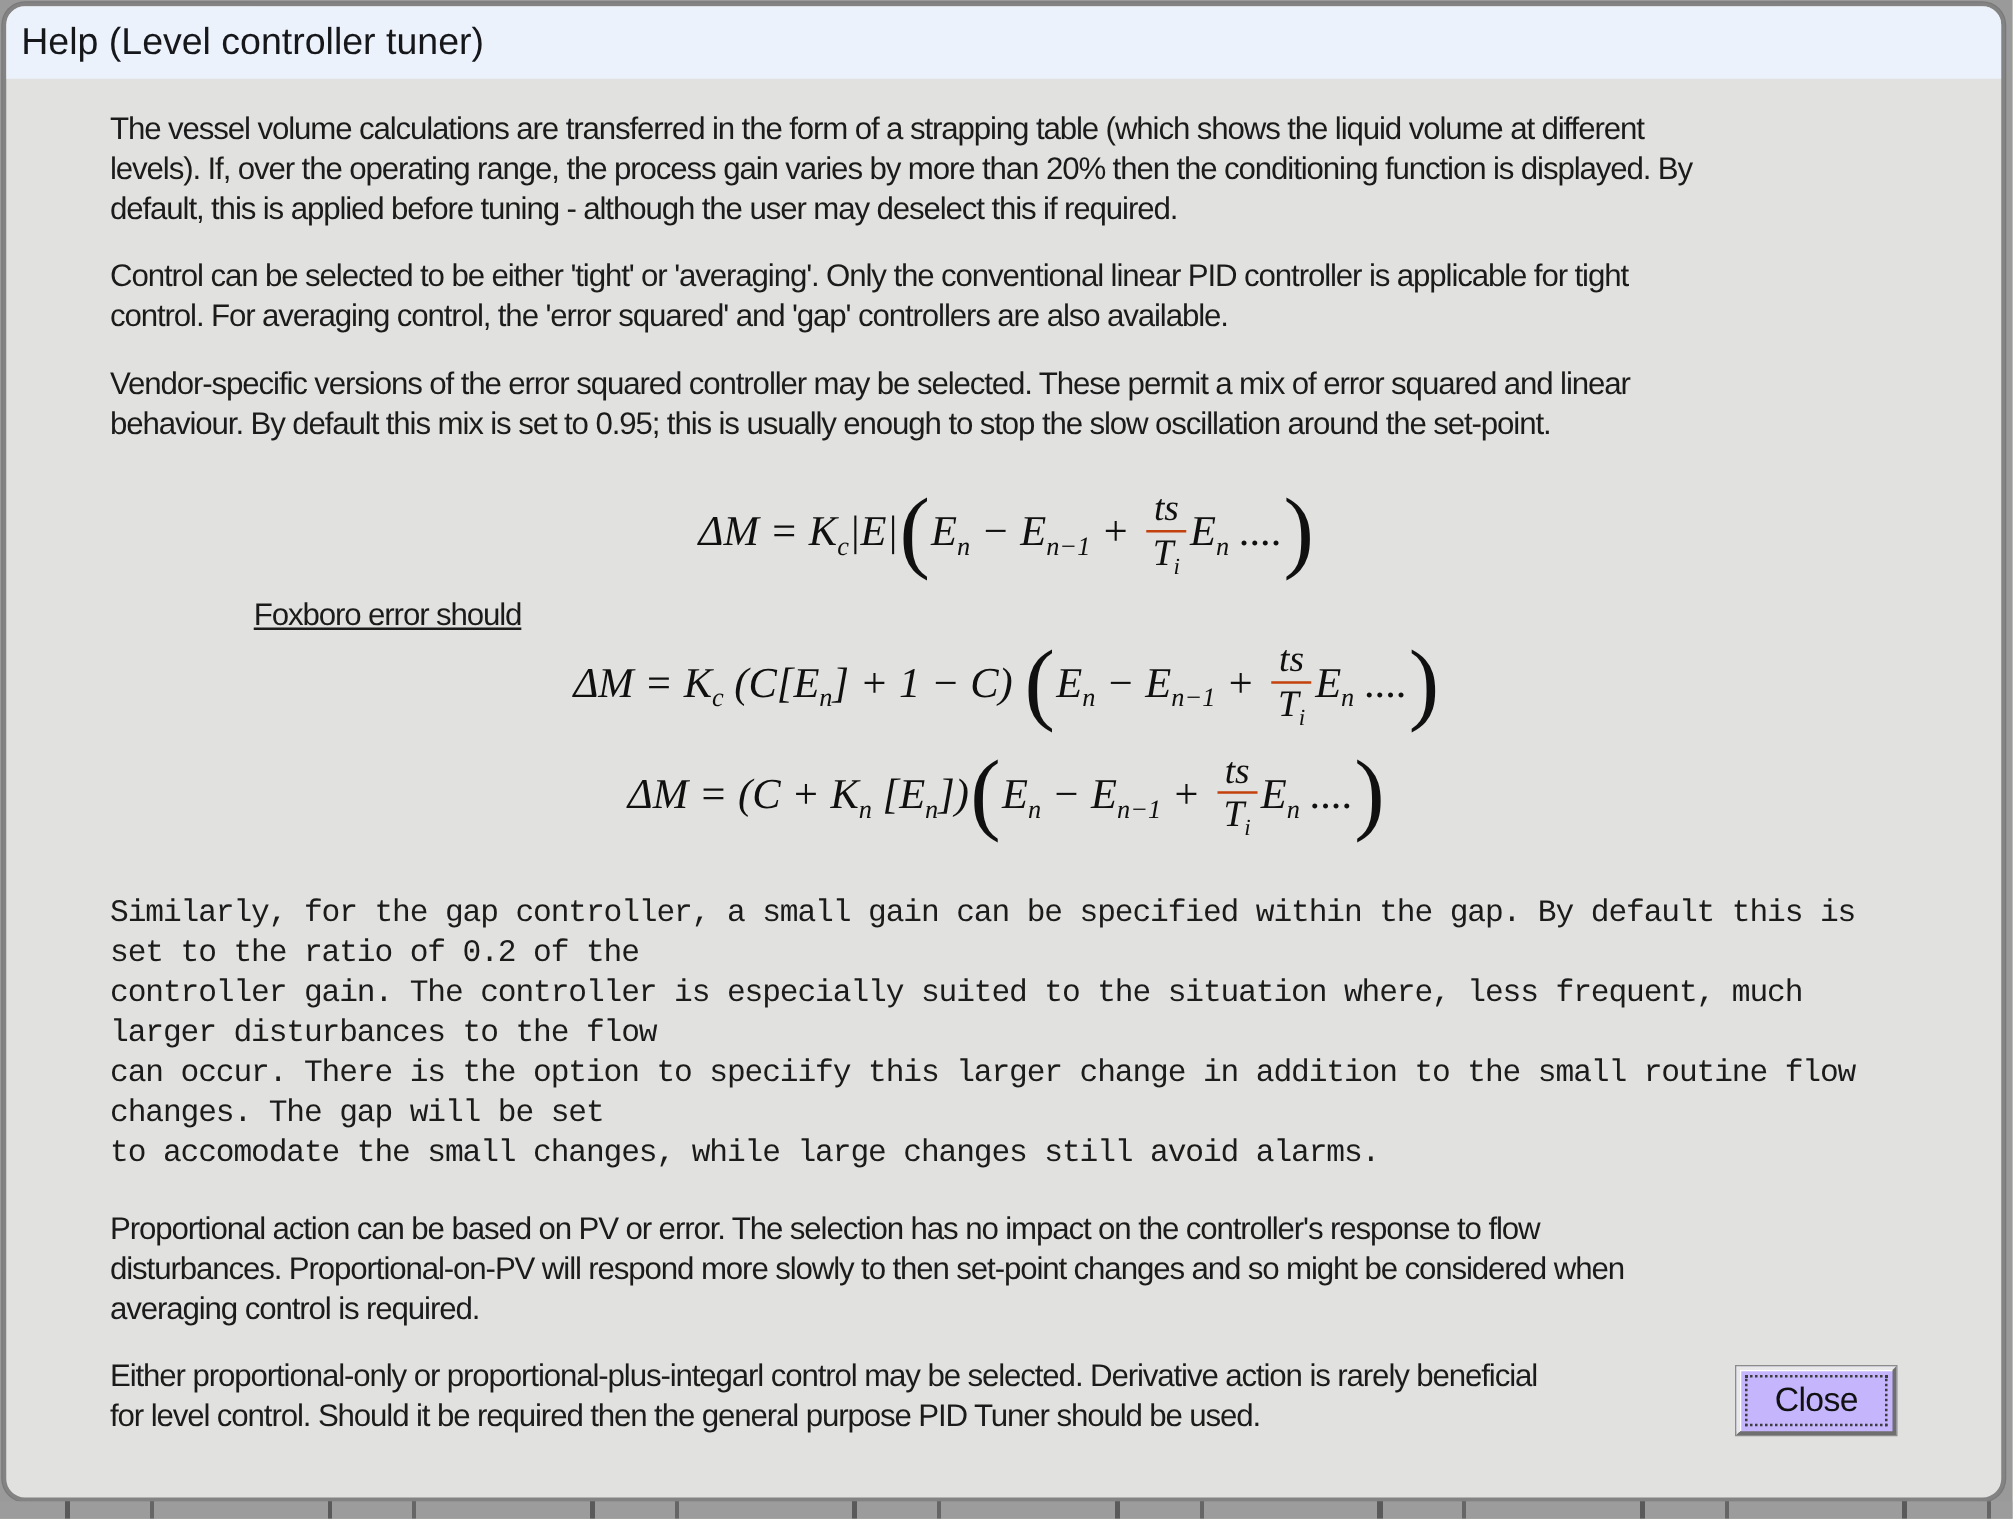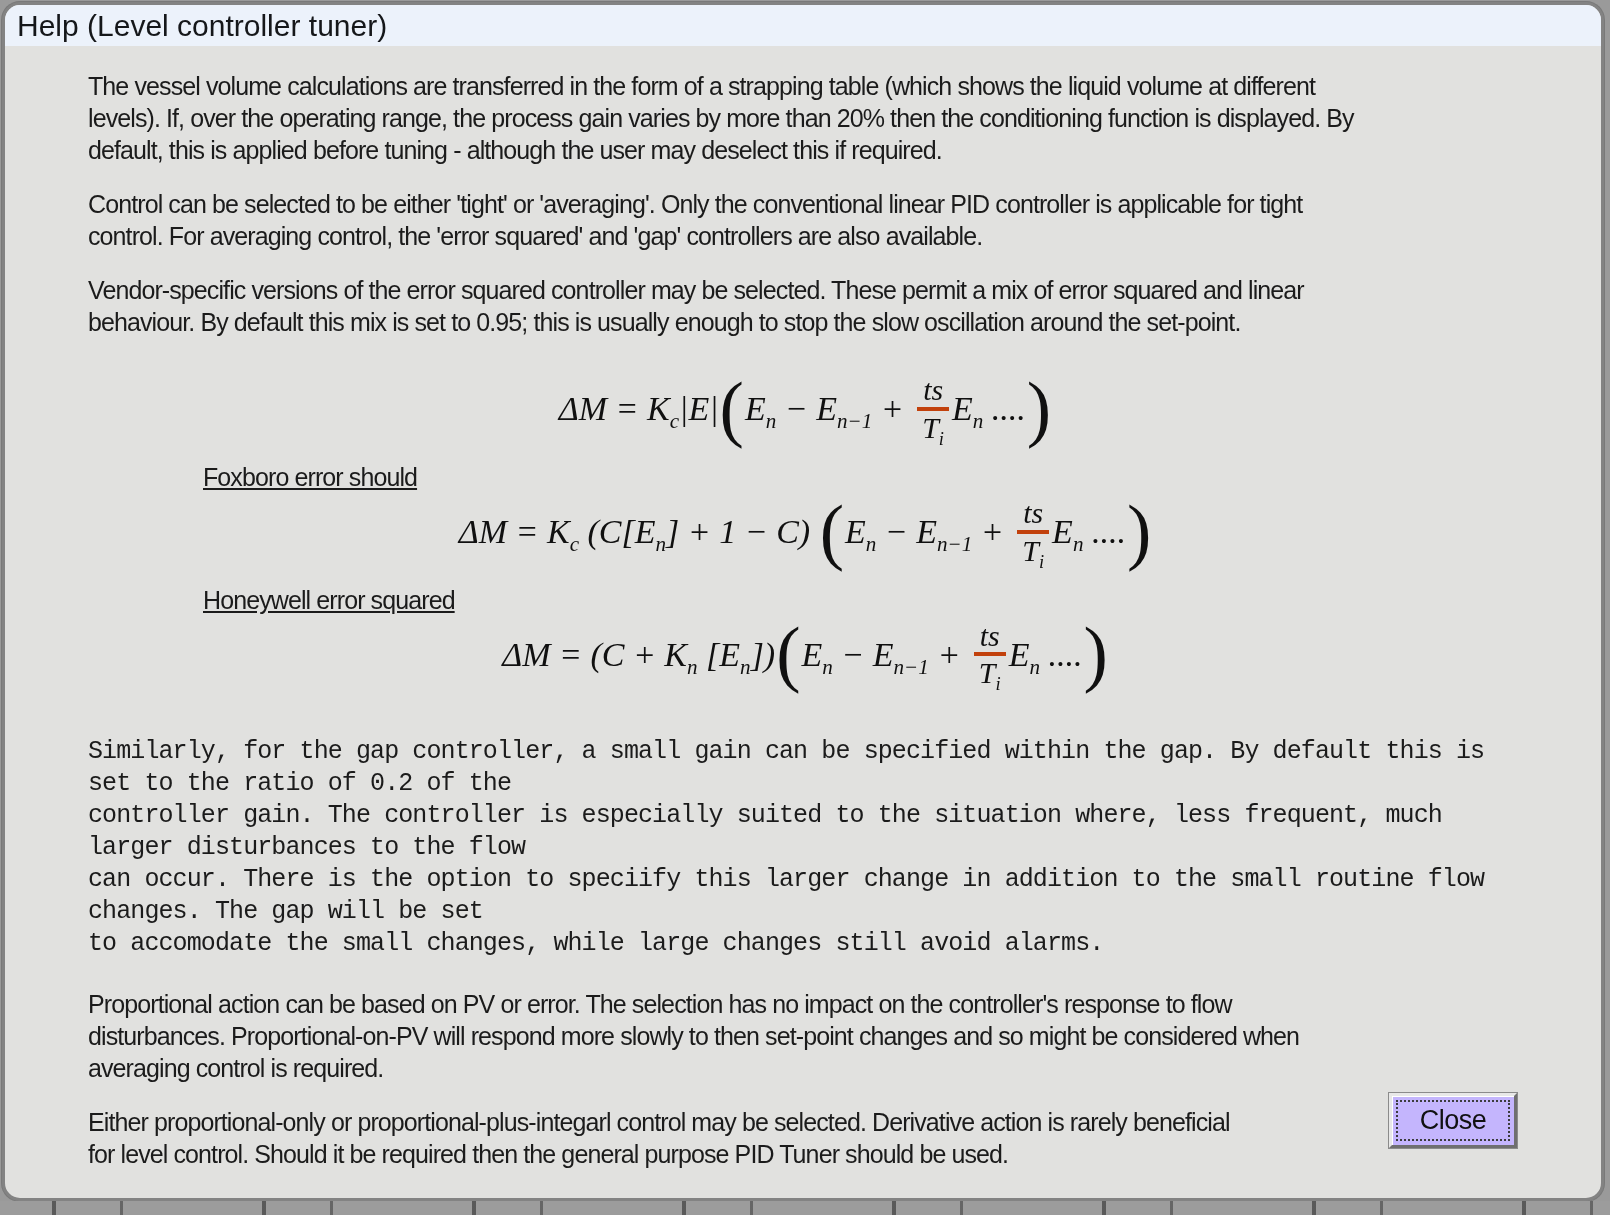--- a/index.html
+++ b/index.html
@@ -23,21 +23,21 @@
     position:absolute;left:2px;top:2px;
     width:1602px;height:1199px;
     box-sizing:border-box;
     background:#e1e1df;
     border:3px solid #838383;
     border-radius:18px;
     overflow:hidden;
     box-shadow:0 0 0 1px rgba(60,60,60,.35);
   }
   .titlebar{
-    height:41px;
+    height:58px;
     background:#ecf2fb;
     display:flex;align-items:center;
     padding-left:12px;
     box-sizing:border-box;
   }
   .titlebar .title{
     font-size:30px;
     color:#15171a;
   }
   .content{
@@ -88,21 +88,21 @@
     display:inline-flex;
     flex-direction:column;
     align-items:center;
     vertical-align:middle;
     line-height:1.05;
     font-size:0.88em;
     margin:0 3px 0 5px;
     position:relative;top:-0.12em;
   }
   .formula .fnum{padding:0 5px 1px 5px;}
-  .formula .fden{border-top:4px solid #c2410c;padding:1px 5px 0 5px;}
+  .formula .fden{border-top:2px solid #c2410c;padding:1px 5px 0 5px;}
   .close-btn{
     position:absolute;
     right:84px;bottom:50px;
     width:128px;height:55px;
     box-sizing:border-box;
     background:#c4b5fd;
     border:3px solid;
     border-color:#e8e8e8 #6f6f6f #6f6f6f #e8e8e8;
     outline:1px solid #8b8b8b;
     box-shadow:inset 1px 1px 0 #ffffff;
@@ -146,21 +146,20 @@
     </div>
 
     <div class="section-heading">Foxboro error should</div>
     <div class="formula-row">
       <span class="formula">ΔM = K<sub>c</sub> (C[E<sub>n</sub>] + 1 − C) <span class="bigp">(</span>E<sub>n</sub> − E<sub>n−1</sub> + <span class="frac">
             <span class="fnum">ts</span>
             <span class="fden">T<sub>i</sub></span>
           </span>E<sub>n</sub> ....<span class="bigp">)</span></span>
     </div>
 
-    <div class="section-heading">Honeywell error squared</div>
     <div class="formula-row">
       <span class="formula">ΔM = (C + K<sub>n</sub> [E<sub>n</sub>])<span class="bigp">(</span>E<sub>n</sub> − E<sub>n−1</sub> + <span class="frac">
             <span class="fnum">ts</span>
             <span class="fden">T<sub>i</sub></span>
           </span>E<sub>n</sub> ....<span class="bigp">)</span></span>
     </div>
 
     <p class="para gap-top" style="margin-bottom:28px;">Similarly, for the gap controller, a small gain can be specified within the gap. By default this is set to the ratio of 0.2 of the
 controller gain. The controller is especially suited to the situation where, less frequent, much larger disturbances to the flow
 can occur. There is the option to speciify this larger change in addition to the small routine flow changes. The gap will be set

